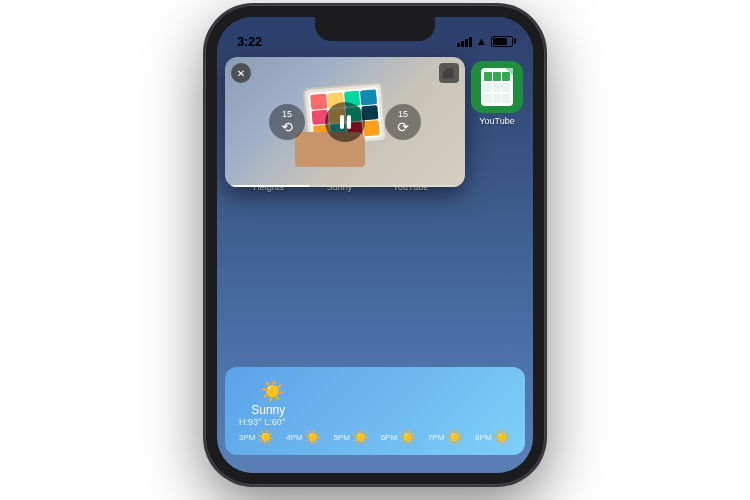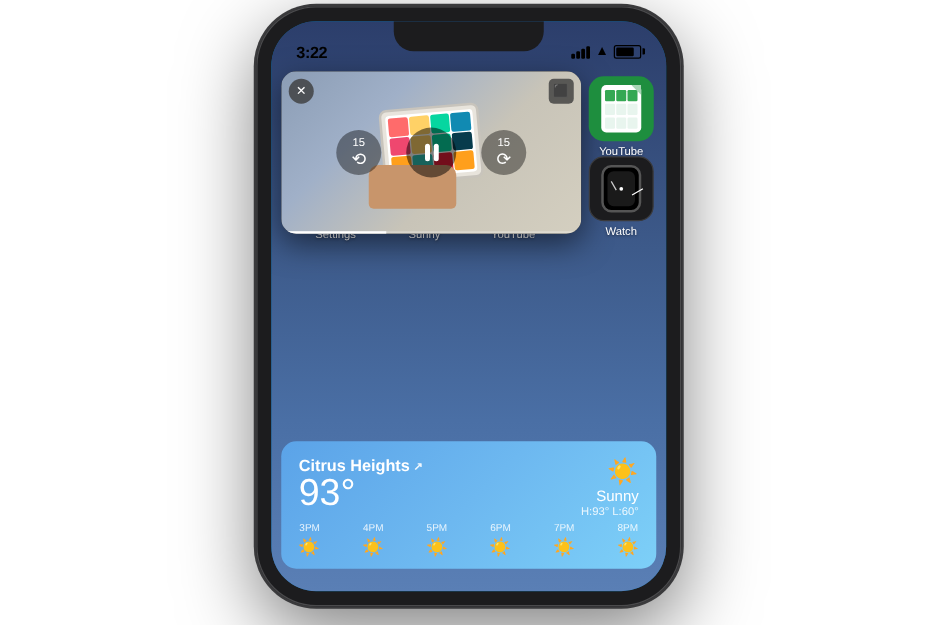--- a/index.html
+++ b/index.html
@@ -512,21 +512,21 @@
     }
 
     .weather-hourly {
       display: flex;
       justify-content: space-between;
       align-items: flex-end;
     }
 
     .weather-hour {
       display: flex;
-      flex-direction: column;
+      flex-direction: row;
       align-items: center;
       gap: 2px;
     }
 
     .weather-hour-time {
       font-size: 8px;
       color: rgba(255,255,255,0.85);
     }
 
     .weather-hour-icon {
@@ -670,43 +670,30 @@
               <div class="sheets-row">
                 <div class="sheets-cell"></div>
                 <div class="sheets-cell"></div>
                 <div class="sheets-cell"></div>
               </div>
             </div>
           </div>
           <span class="app-label">YouTube</span>
         </div>
 
-        <div style="position:absolute; top:108px; right:10px; display:flex; flex-direction:column; align-items:center; gap:3px; z-index:51;">
-          <div class="watch-icon app-icon">
-            <div class="watch-face">
-              <div class="watch-face-inner">
-                <div class="watch-face-dot"></div>
-
-                <div style="position:absolute;top:50%;left:50%;width:1px;height:8px;background:#ccc;transform-origin:bottom center;transform:translateX(-50%) rotate(-30deg) translateY(-100%)"></div>
-                <div style="position:absolute;top:50%;left:50%;width:1px;height:10px;background:#fff;transform-origin:bottom center;transform:translateX(-50%) rotate(60deg) translateY(-100%)"></div>
-              </div>
-            </div>
-          </div>
-          <span class="app-label">Watch</span>
-        </div>
 
         <div class="app-grid">
 
           <div class="app-item">
             <div class="app-icon youtube-icon">
               <div class="youtube-play">
                 <div class="youtube-triangle"></div>
               </div>
             </div>
-            <span class="app-label">Settings</span>
+            <span class="app-label">Heights</span>
           </div>
 
           <div class="app-item">
             <div class="app-icon maps-icon">
               <div class="maps-road"></div>
               <div class="maps-280">280</div>
             </div>
             <span class="app-label">Sunny</span>
           </div>
 
@@ -715,27 +702,20 @@
               <span class="settings-gear">⚙️</span>
             </div>
             <span class="app-label">YouTube</span>
           </div>
 
           <div class="app-item"></div>
         </div>
 
         <div class="weather-widget">
           <div class="weather-top">
-            <div>
-              <div class="weather-location">
-                <span>Citrus Heights</span>
-                <span class="location-arrow">↗</span>
-              </div>
-              <div class="weather-temp">93°</div>
-            </div>
             <div class="weather-condition">
               <div class="weather-sun">☀️</div>
               <div class="weather-condition-text">Sunny</div>
               <div class="weather-hi-lo">
                 <span>H:93°</span>
                 <span> </span>
                 <span>L:60°</span>
               </div>
             </div>
           </div>

